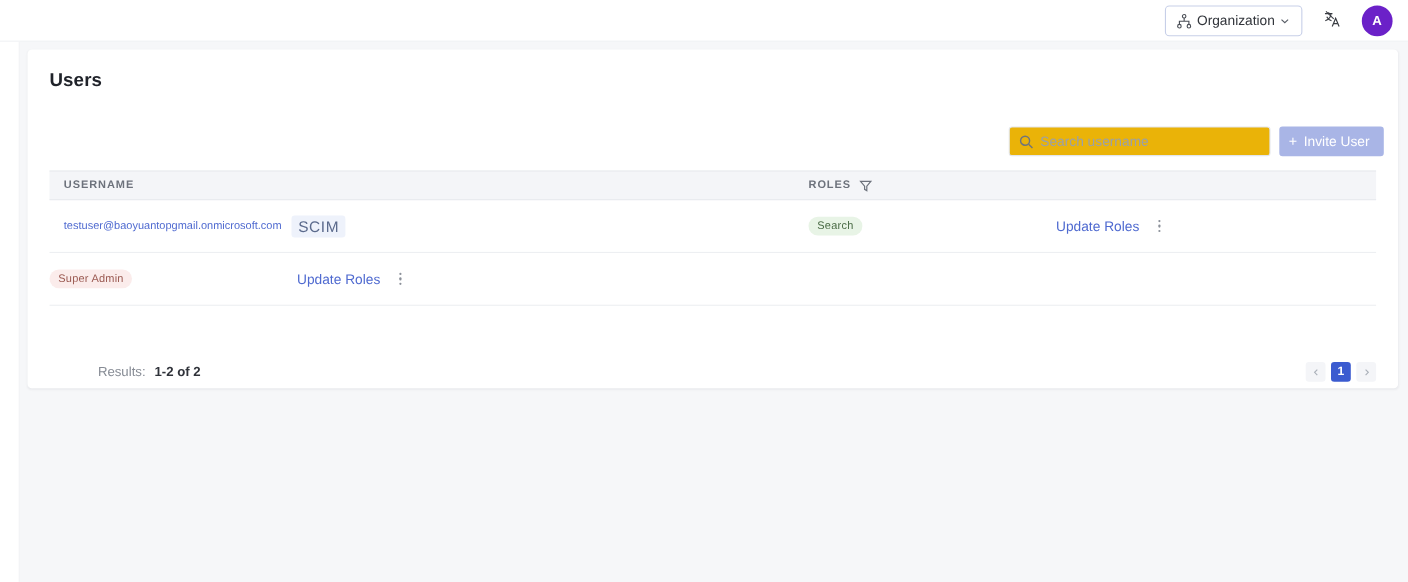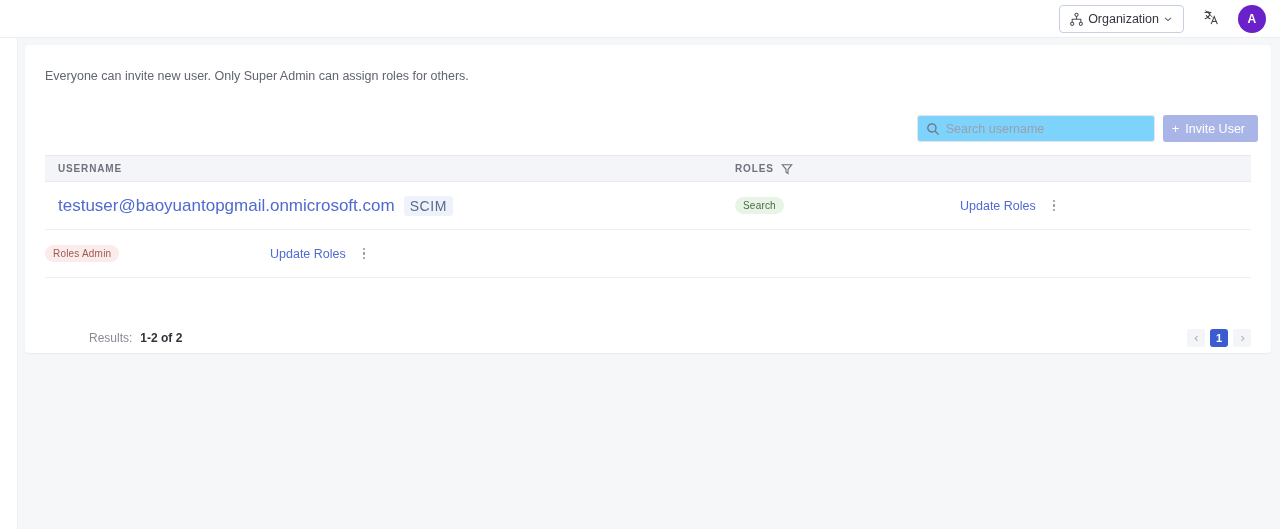--- a/index.html
+++ b/index.html
@@ -66,21 +66,21 @@
   .page-title { font-size: 17px; font-weight: 700; color: #20232a; letter-spacing: .1px; }
   .page-sub { margin-top: 6px; font-size: 12.5px; color: #60656e; }
 
   
   .toolbar {
     position: absolute; right: 13px; top: 70px;
     display: flex; align-items: center; gap: 8px;
   }
   .search-box {
     position: relative; width: 238px; height: 27px;
-    border: 1px solid #e3e6eb; border-radius: 3px; background: #7dd3fc;
+    border: 1px solid #e3e6eb; border-radius: 3px; background: #eab308;
     display: flex; align-items: center;
   }
   .search-ico { position: absolute; left: 8px; top: 6px; width: 14px; height: 14px; }
   .search-input {
     width: 100%; height: 100%; border: none; outline: none; background: transparent;
     padding: 0 8px 0 28px; font-size: 12.5px; color: #32353b;
     font-family: "Liberation Sans", sans-serif;
   }
   .search-input::placeholder { color: #9aa0aa; }
   .invite-btn {
@@ -107,21 +107,21 @@
   .col-roles { width: 225px; }
   .col-actions { width: 291px; }
   .filter-ico { width: 12px; height: 12px; display: block; cursor: pointer; }
 
   .trow {
     display: flex; align-items: center; height: 48px;
     border-bottom: 1px solid #edeff2;
   }
   .cell { display: flex; align-items: center; }
   .user-link {
-    font-size: 17px; color: #4f6ad0; cursor: pointer; text-decoration: none;
+    font-size: 10px; color: #4f6ad0; cursor: pointer; text-decoration: none;
   }
   .scim-badge {
     margin-left: 9px; padding: 2px 6px; border-radius: 3px;
     background: #eef2fb; color: #5b6a8c; font-size: 14px;
     letter-spacing: .6px; font-weight: 400;
   }
   .role-badge {
     padding: 3px 8px; border-radius: 10px; font-size: 10px; letter-spacing: .2px;
   }
   .role-viewer { background: #e8f4e6; color: #4a6b45; }
@@ -197,21 +197,21 @@
     </div>
   </div>
 
   <div class="page">
     <div class="rail"></div>
 
     <div class="content">
       <div class="card">
 
         <div class="card-head">
-          <div class="page-sub">Everyone can invite new user. Only Super Admin can assign roles for others.</div>
+          <div class="page-title">Users</div>
         </div>
 
         <div class="toolbar">
           <div class="search-box">
             <span class="search-ico-wrap">
               <svg class="search-ico" viewBox="0 0 14 14" fill="none" stroke="#6f747d" stroke-width="1.3">
                 <circle cx="5.9" cy="5.9" r="4.1"></circle>
                 <path d="M9.1 9.1 12.6 12.6"></path>
               </svg>
             </span>
@@ -250,21 +250,21 @@
               <span class="kebab">
                   <i></i>
                   <i></i>
                   <i></i>
                 </span>
             </div>
           </div>
 
           <div class="trow">
             <div class="cell col-roles">
-              <span class="role-badge role-super">Roles Admin</span>
+              <span class="role-badge role-super">Super Admin</span>
             </div>
             <div class="cell col-actions">
               <a class="update-link">Update Roles</a>
               <span class="kebab">
                   <i></i>
                   <i></i>
                   <i></i>
                 </span>
             </div>
           </div>

